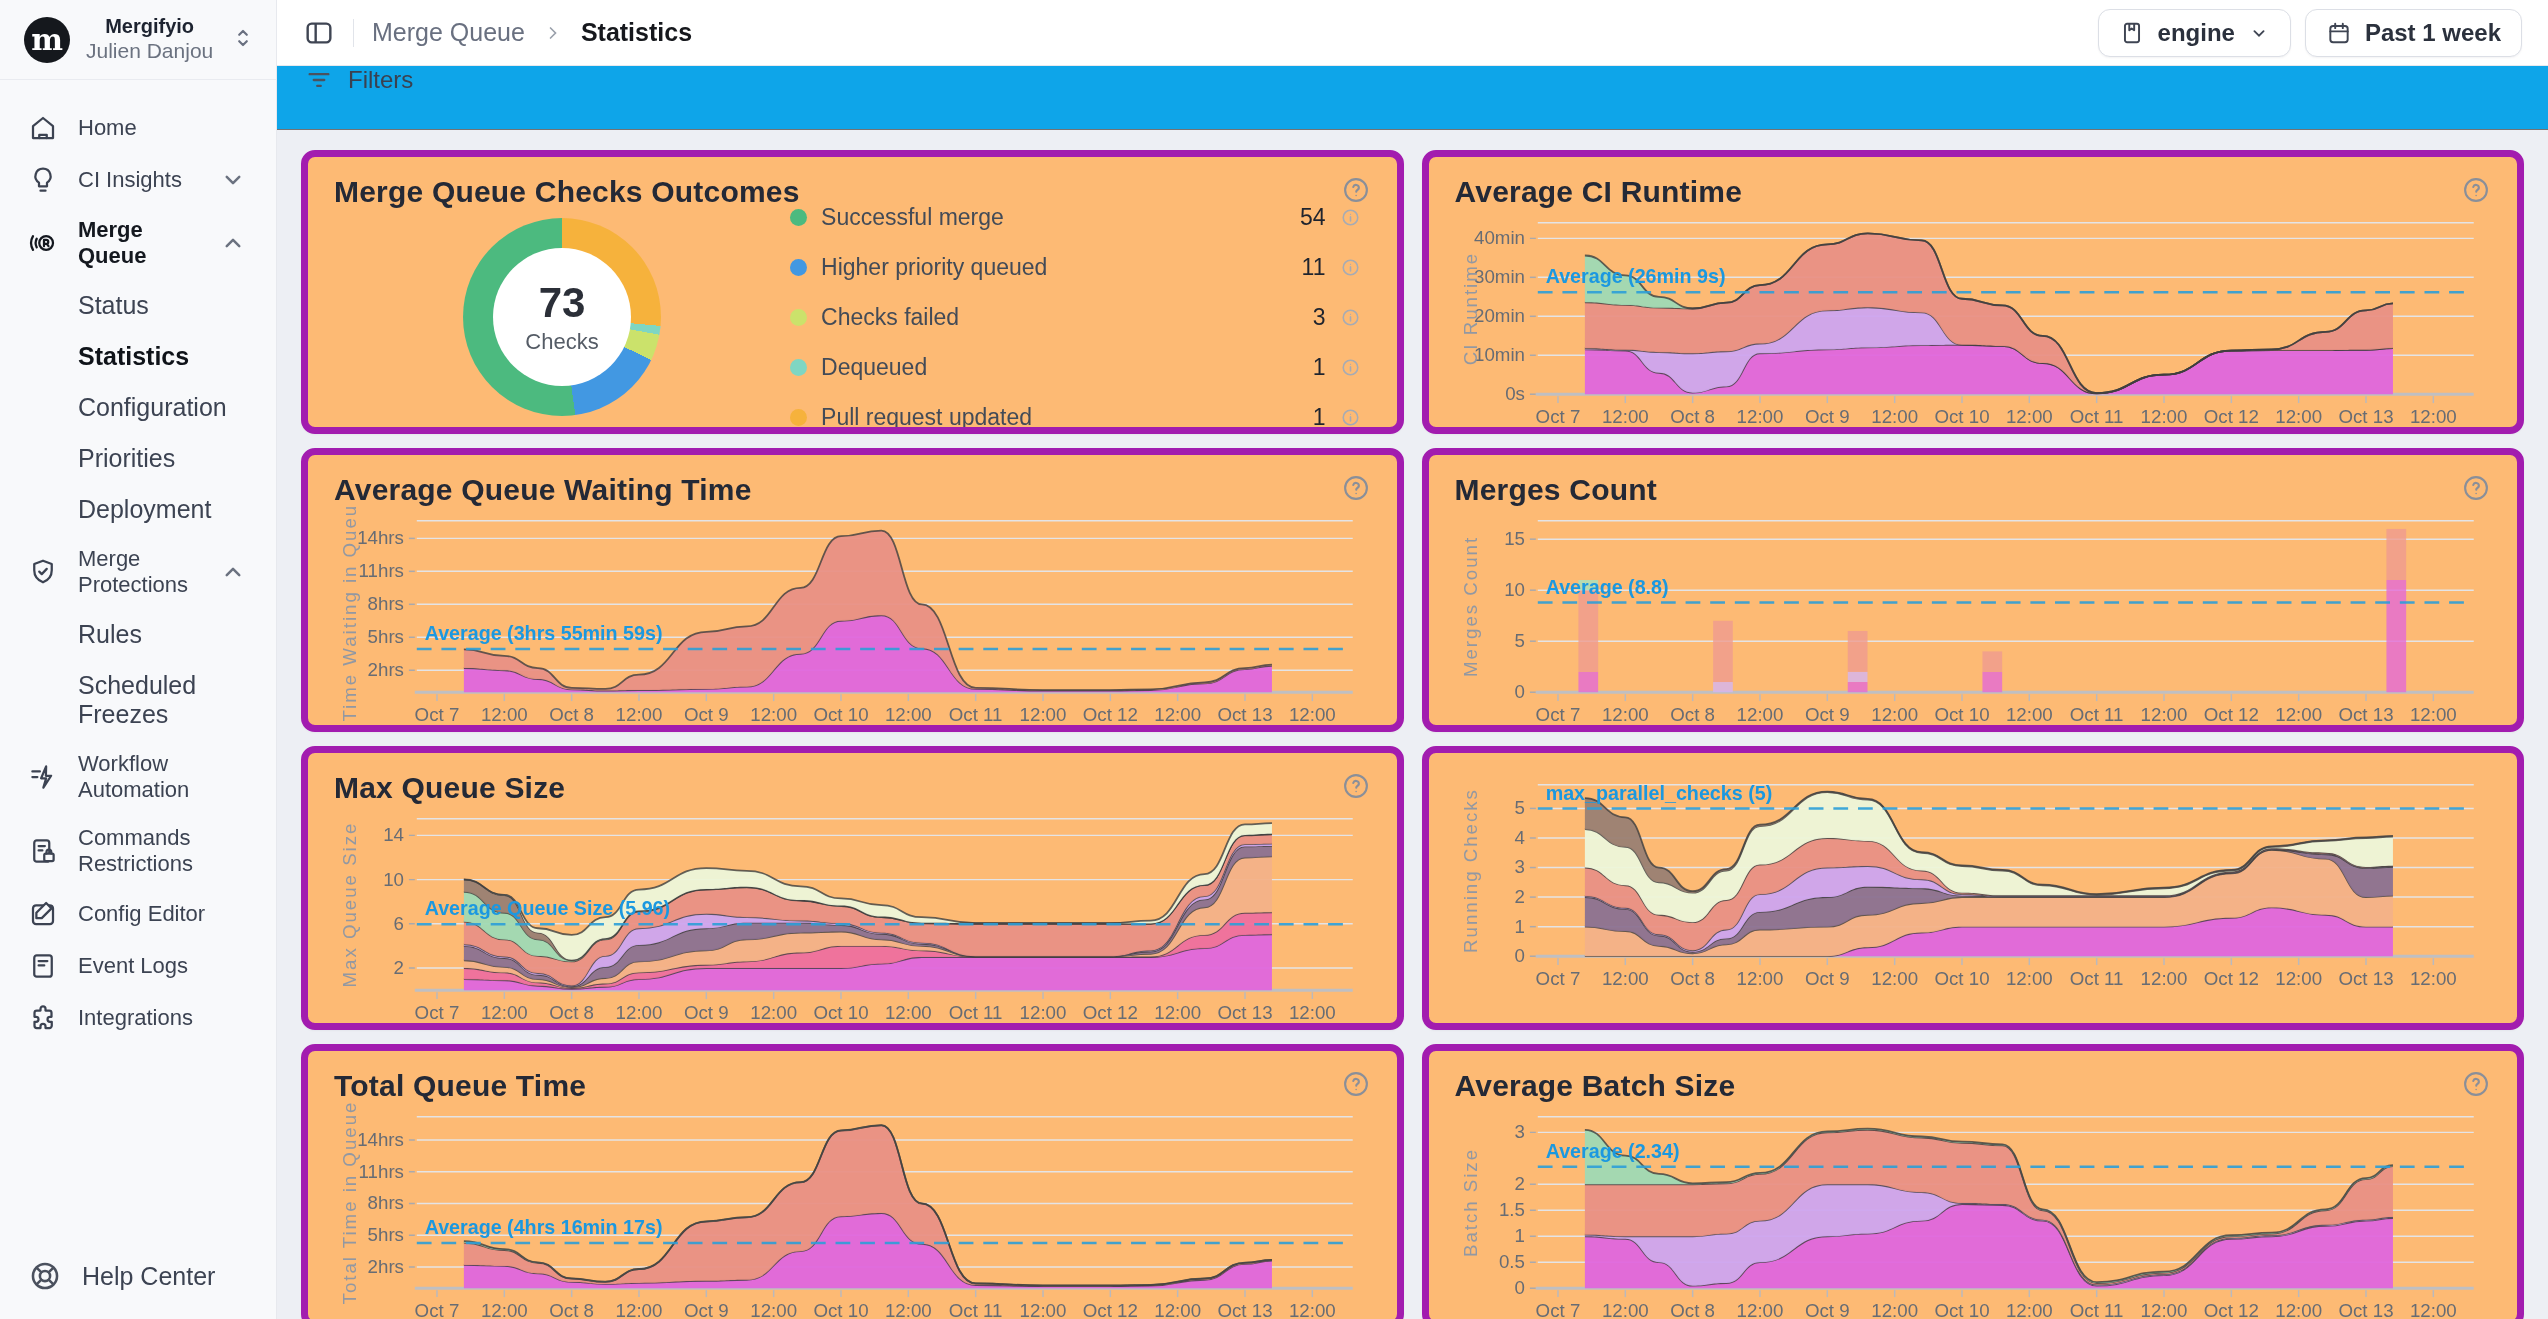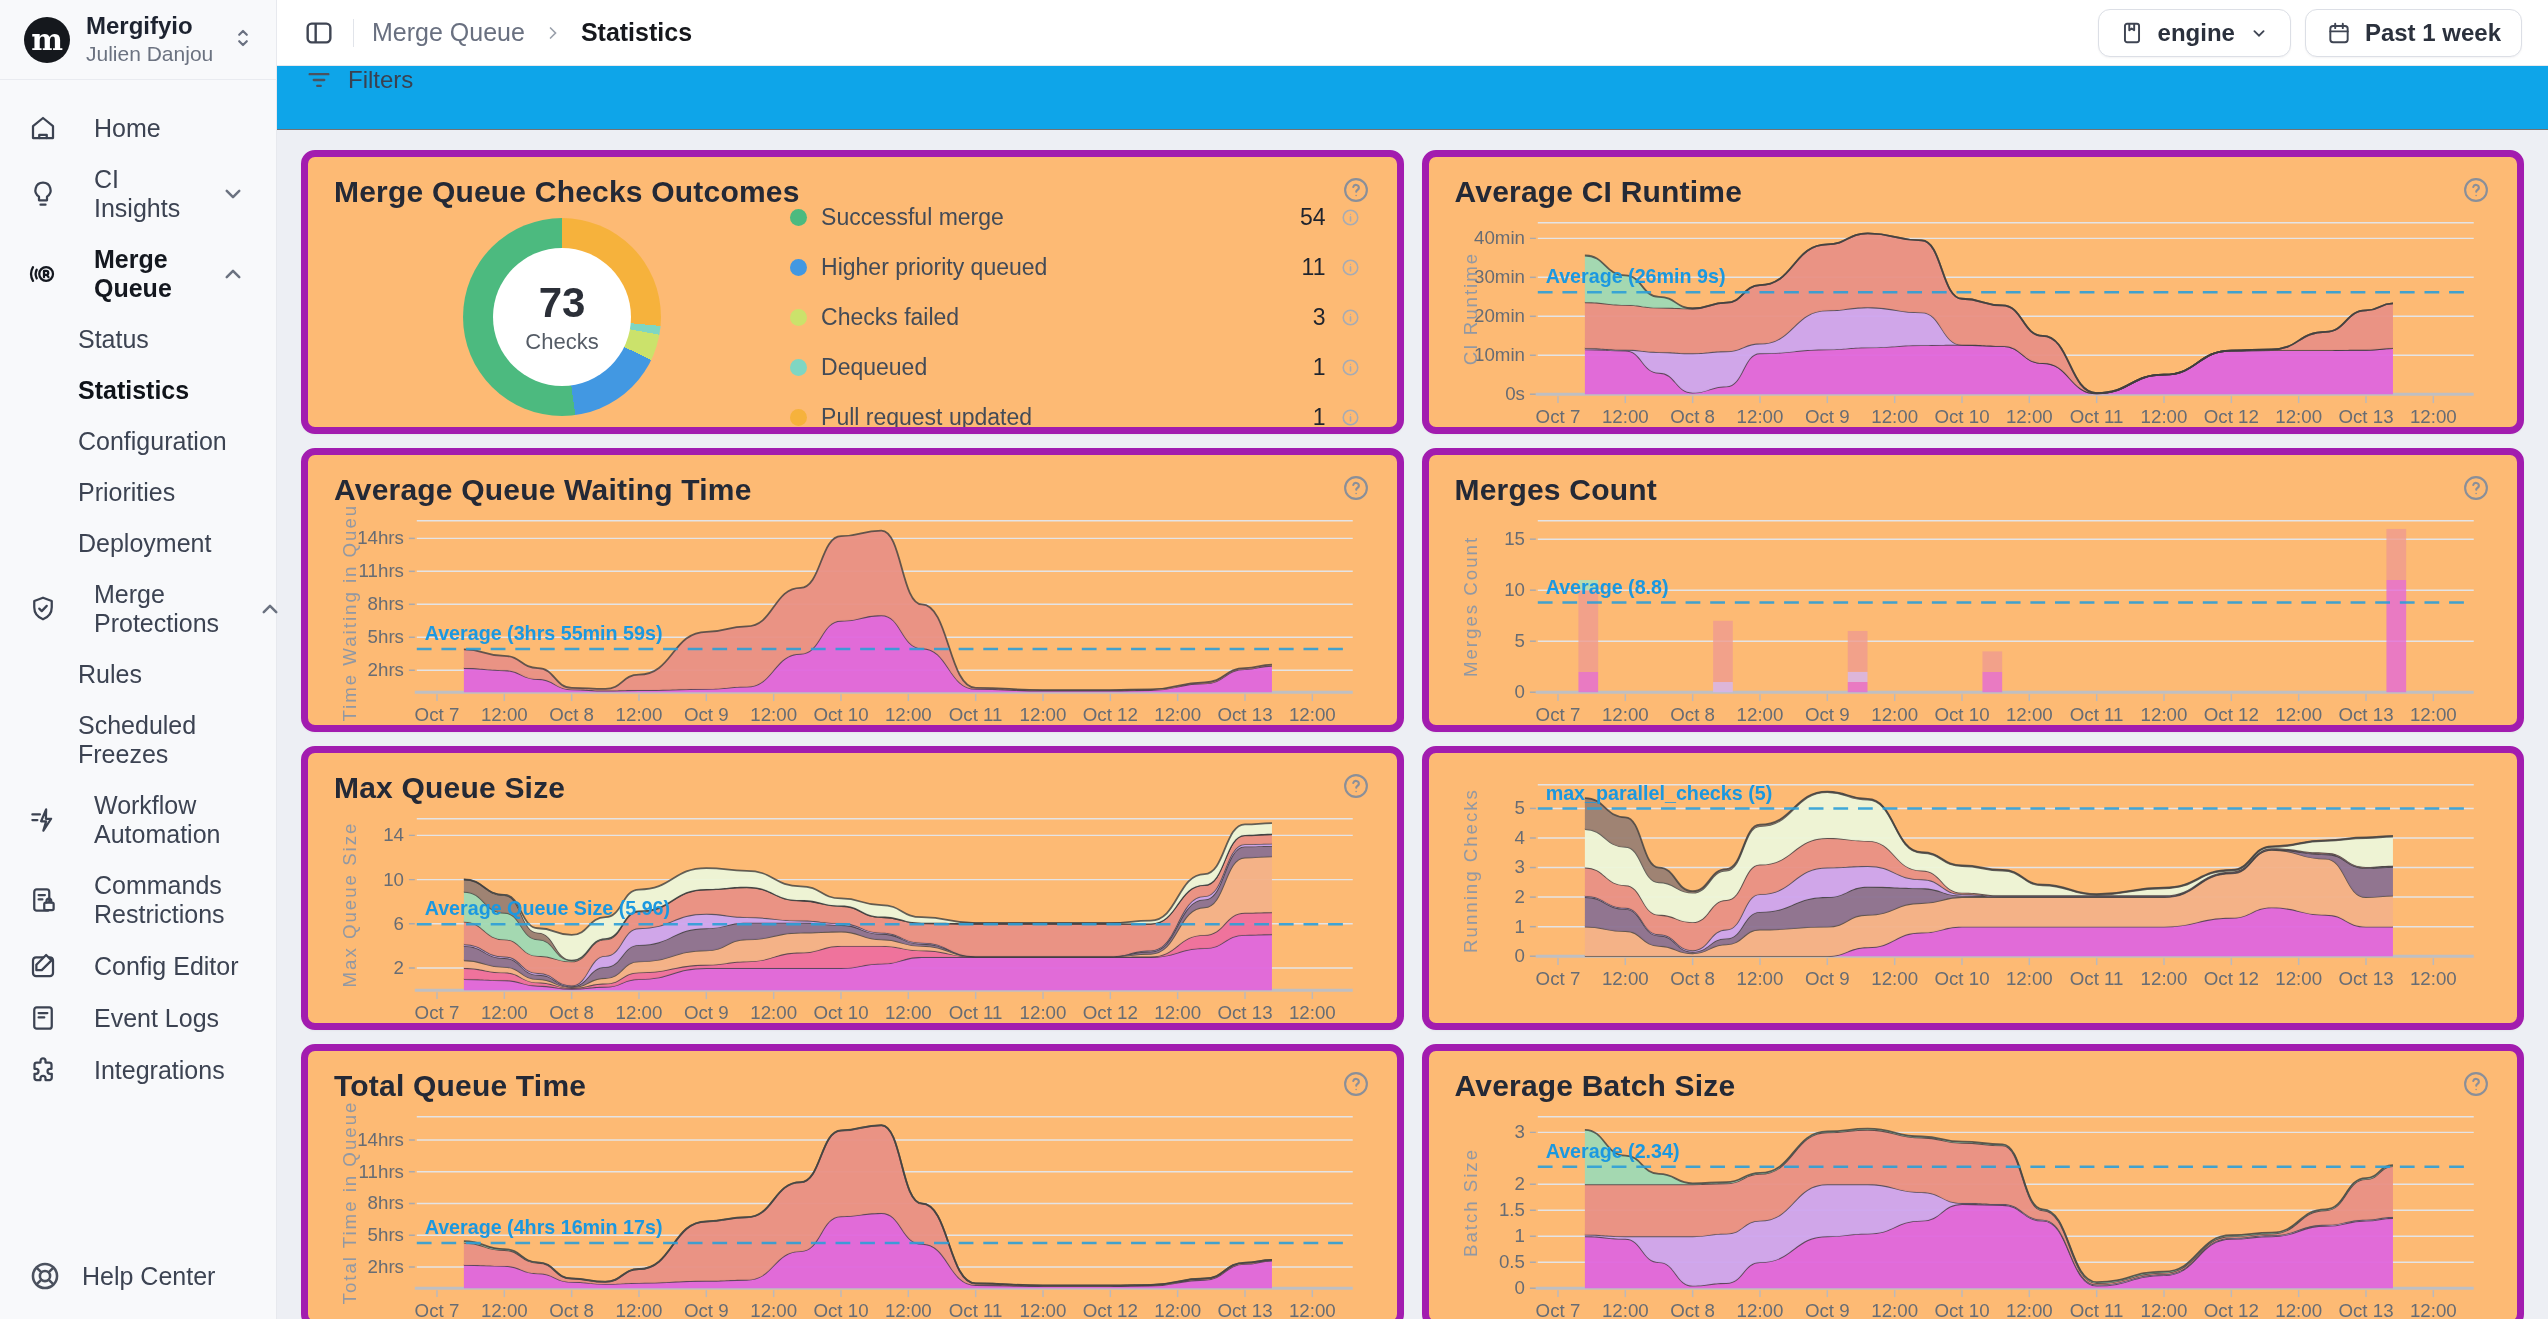--- a/index.html
+++ b/index.html
@@ -3,25 +3,25 @@
 <meta charset="utf-8">
 <style>
   * { margin:0; padding:0; box-sizing:border-box; }
   html,body { width:2548px; height:1319px; overflow:hidden; font-family:"Liberation Sans", sans-serif; background:#edeff4; }
   .app { display:flex; width:100%; height:100%; }
 
   
   .sidebar { width:277px; min-width:277px; background:#f8f9fb; border-right:1px solid #e7e9ee; display:flex; flex-direction:column; }
   .sb-header { height:80px; display:flex; align-items:center; padding:0 20px 0 24px; gap:16px; border-bottom:1px solid #e9ebf0; }
   .logo { width:46px; height:46px; border-radius:50%; background:#15181d; color:#fff; display:flex; align-items:center; justify-content:center; font-size:30px; font-weight:700; font-family:"DejaVu Serif", serif; }
-  .org-name { font-size:24px; font-weight:700; color:#1d2330; line-height:1.2; }
+  .org-name { font-size:20px; font-weight:700; color:#1d2330; line-height:1.2;text-align:center; }
   .org-user { font-size:21px; color:#6b7280; line-height:1.25; }
   .sb-switch { margin-left:auto; color:#697080; }
   nav { padding:22px 14px 0 14px; flex:1; }
-  .nav-item { display:flex; align-items:center; gap:36px; padding:11px 14px; border-radius:10px; font-size:25px; color:#3c4352; font-weight:500; cursor:pointer; }
+  .nav-item { display:flex; align-items:center; gap:20px; padding:11px 14px; border-radius:10px; font-size:22px; color:#3c4352; font-weight:500; cursor:pointer; }
   .nav-item svg { width:30px; height:30px; flex:none; }
   .nav-item .chev { margin-left:auto; color:#6b7280; }
   .nav-item.bold { font-weight:700; color:#14181f; }
   .nav-sub { padding:11px 14px 11px 64px; font-size:25px; color:#3c4352; border-radius:10px; cursor:pointer; }
   .nav-sub.active { font-weight:700; color:#0f1319; }
   .sb-footer { padding:26px 28px; display:flex; gap:20px; align-items:center; font-size:25px; color:#3c4352; font-weight:500; cursor:pointer; }
   .sb-footer svg { width:34px; height:34px; color:#4b515e; }
 
   
   .maincol { flex:1; display:flex; flex-direction:column; min-width:0; }

